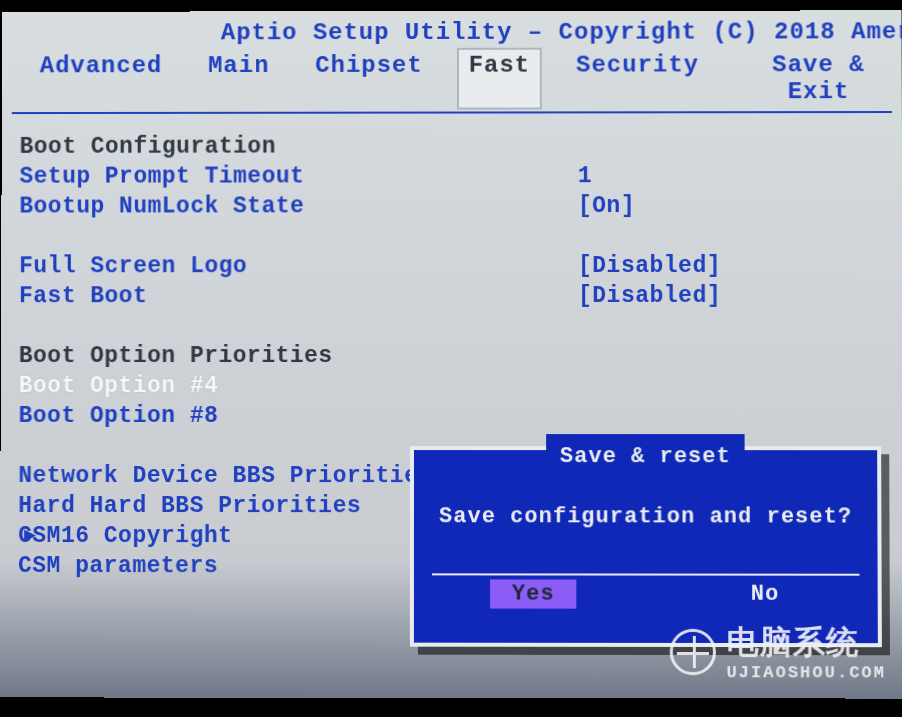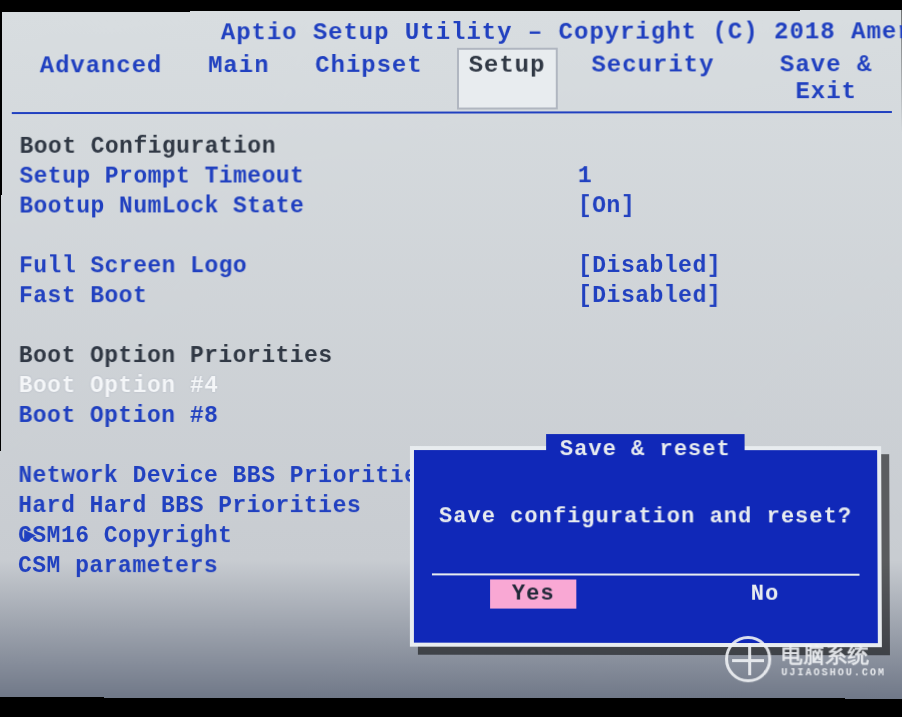--- a/index.html
+++ b/index.html
@@ -94,21 +94,21 @@
     font-size: 22px;
   }
   .dialog-title-wrap {
     position: absolute;
     top: -16px;
     left: 0; right: 0;
     text-align: center;
   }
   .dialog-title {
     background: #1028b8;
-    padding: 3px 14px;
+    padding: 10px 14px;
     display: inline-block;
     letter-spacing: 1px;
   }
   .dialog-msg {
     text-align: center;
     margin-top: 54px;
     letter-spacing: 1px;
   }
   .dialog-inner-line {
     height: 2px;
@@ -118,21 +118,21 @@
   .dialog-btns {
     display: flex;
     justify-content: space-around;
     margin-top: 4px;
   }
   .dbtn {
     padding: 2px 22px;
     letter-spacing: 1px;
   }
   .dbtn.sel {
-    background: #f9a8d4;
+    background: #8b5cf6;
     color: #202838;
   }
 
   
   .watermark {
     position: absolute;
     right: 18px;
     bottom: 16px;
     display: flex;
     align-items: center;
@@ -146,35 +146,35 @@
     border-radius: 50%;
     position: relative;
   }
   .wm-icon::before, .wm-icon::after {
     content:"";
     position:absolute;
     background:#f0f2f5;
   }
   .wm-icon::before { left:20px; top:4px; width:3px; height:32px; }
   .wm-icon::after  { left:4px; top:20px; width:32px; height:3px; }
-  .wm-text-main { font-size: 21px; font-weight: bold; letter-spacing: 1px; }
-  .wm-text-sub  { font-size: 10px; letter-spacing: 2px; margin-top:-2px; }
+  .wm-text-main { font-size: 32px; font-weight: bold; letter-spacing: 1px; }
+  .wm-text-sub  { font-size: 17px; letter-spacing: 2px; margin-top:-2px; }
 </style>
 </head>
 <body>
 
 <div class="screen">
 
   <div class="header">
     <div class="title">Aptio Setup Utility – Copyright (C) 2018 Amer</div>
     <div class="tabbar">
       <div class="tab">Advanced</div>
       <div class="tab">Main</div>
       <div class="tab">Chipset</div>
-      <div class="tab active">Setup</div>
+      <div class="tab active">Fast</div>
       <div class="tab">Security</div>
       <div class="tab">Save &amp; Exit</div>
     </div>
     <div class="divider"></div>
   </div>
 
   <div class="content">
 
     <div class="row">
       <div class="label-col label-dark">Boot Configuration</div>

